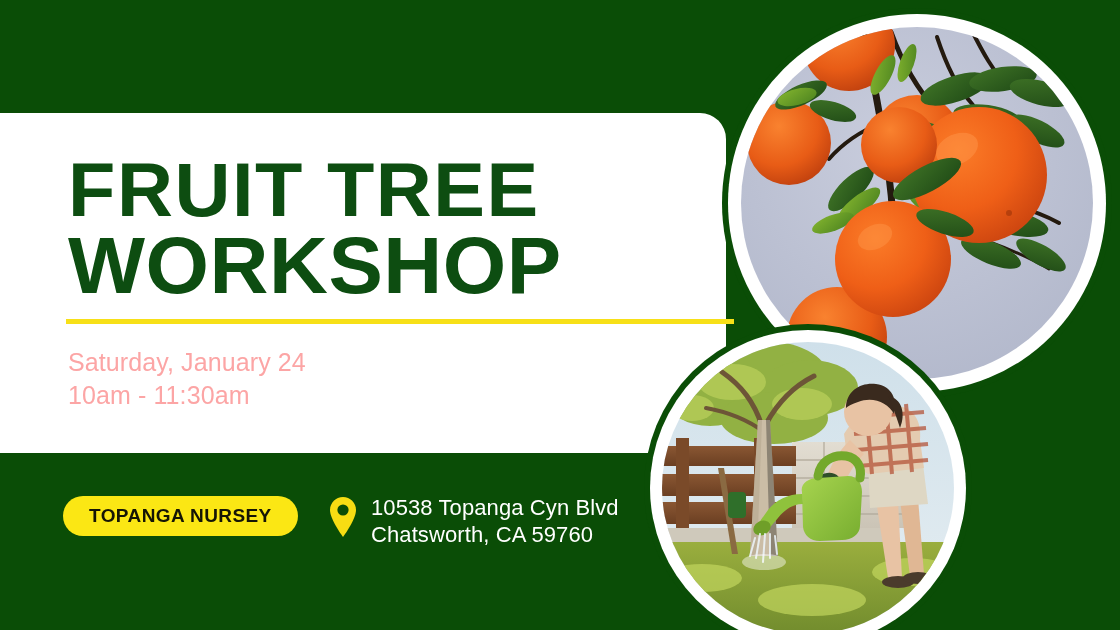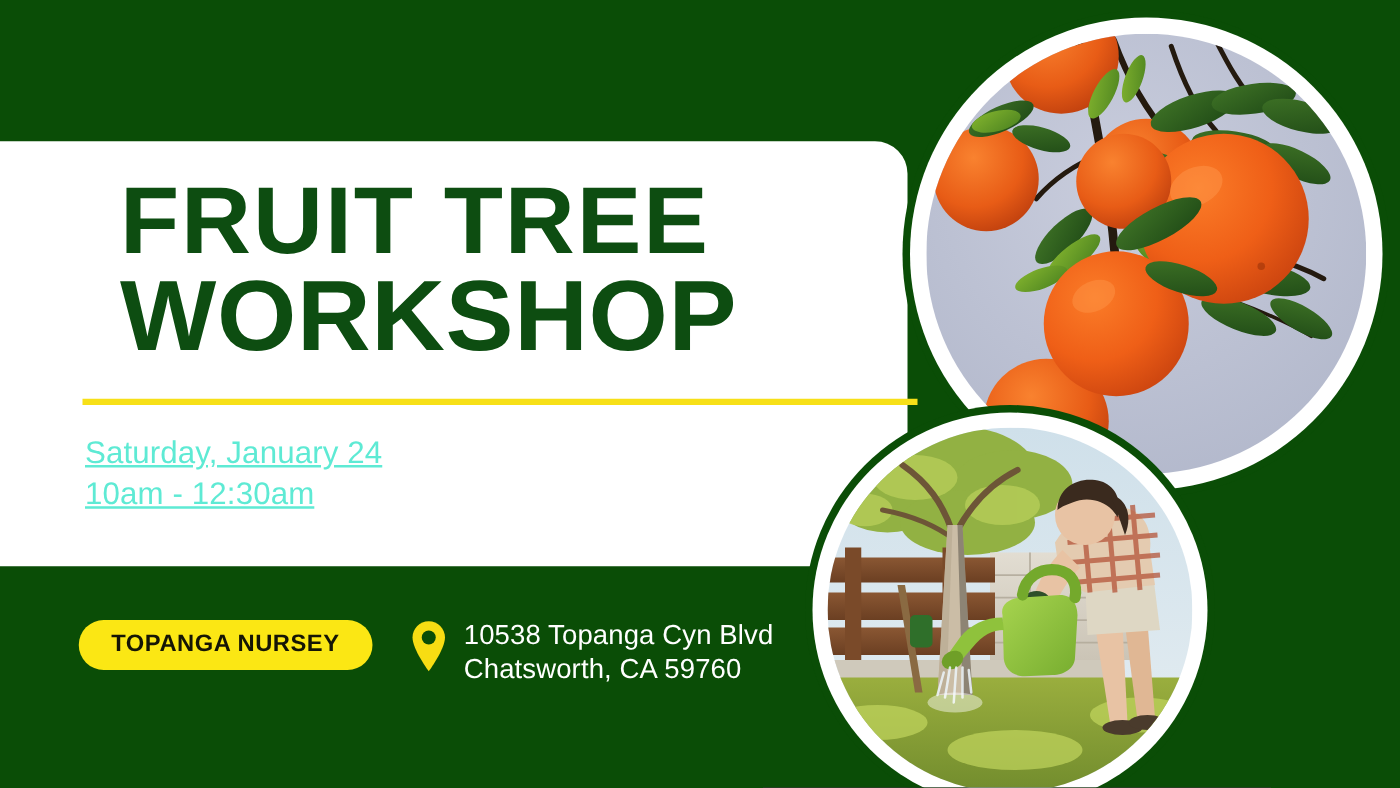--- a/index.html
+++ b/index.html
@@ -25,24 +25,23 @@
     height: 340px;
     background: #ffffff;
     border-top-right-radius: 26px;
     border-bottom-right-radius: 26px;
     z-index: 2;
   }
 
   .headline-block {
     position: absolute;
     left: 68px;
-    top: 140px;
+    top: 153px;
     z-index: 4;
     width: 620px;
-    margin-left: 28px;
   }
   .headline-line {
     font-family: "Liberation Sans", sans-serif;
     font-weight: bold;
     color: #0d4d11;
     font-size: 76px;
     line-height: 0.97;
     letter-spacing: 1.5px;
     margin: 0;
     transform: scaleX(1.02);
@@ -67,26 +66,25 @@
 
   
   .datetime-block {
     position: absolute;
     left: 68px;
     top: 346px;
     z-index: 4;
   }
   .datetime-line {
     font-size: 25px;
-    color: #5eead4;
+    color: #fca5a5;
     line-height: 1.32;
     margin: 0;
     letter-spacing: 0.1px;
     white-space: nowrap;
-    text-decoration: underline;
   }
 
   
   .brand-pill {
     position: absolute;
     left: 63px;
     top: 496px;
     height: 40px;
     padding: 0 26px;
     display: flex;
@@ -174,21 +172,21 @@
 
   <div class="headline-block">
     <div class="headline-line l1">FRUIT TREE</div>
     <div class="headline-line l2">WORKSHOP</div>
   </div>
 
   <div class="yellow-rule"></div>
 
   <div class="datetime-block">
     <div class="datetime-line">Saturday, January 24</div>
-    <div class="datetime-line">10am - 12:30am</div>
+    <div class="datetime-line">10am - 11:30am</div>
   </div>
 
   <div class="brand-pill">
     <span class="brand-pill-label">TOPANGA NURSEY</span>
   </div>
 
   <div class="location-group">
     <span class="pin-icon">
       <svg class="photo-svg" viewBox="0 0 30 42">
         <path d="M15 1 C7.8 1 2 6.8 2 14 C2 23.5 15 41 15 41 C15 41 28 23.5 28 14 C28 6.8 22.2 1 15 1 Z" fill="#F7DD13"></path>

